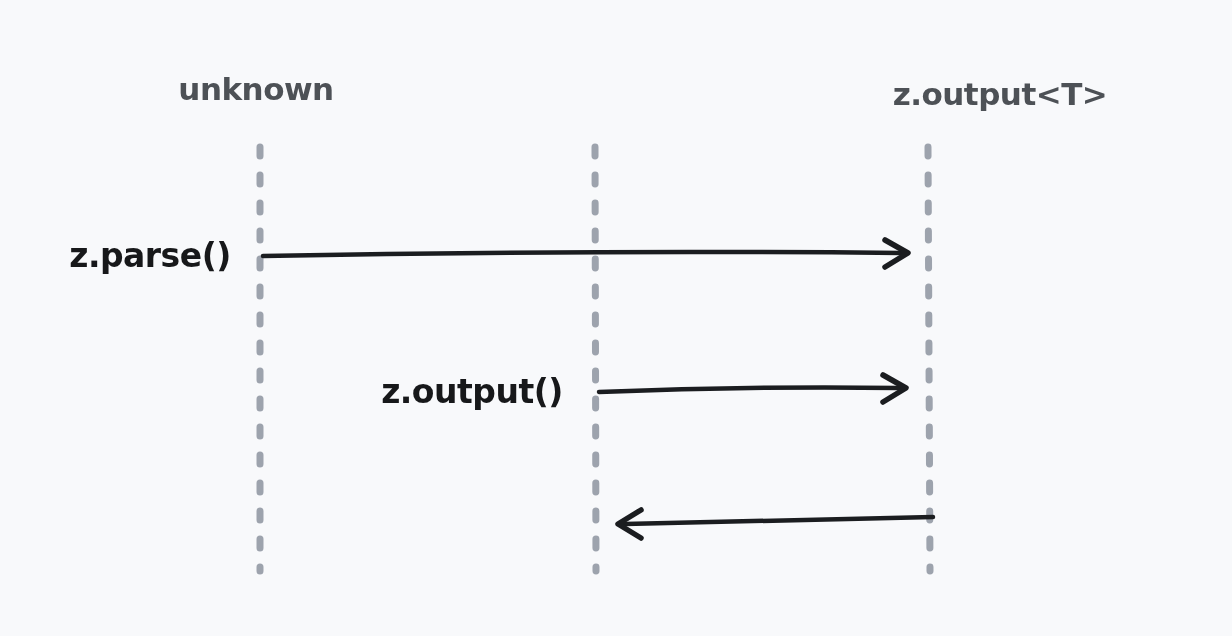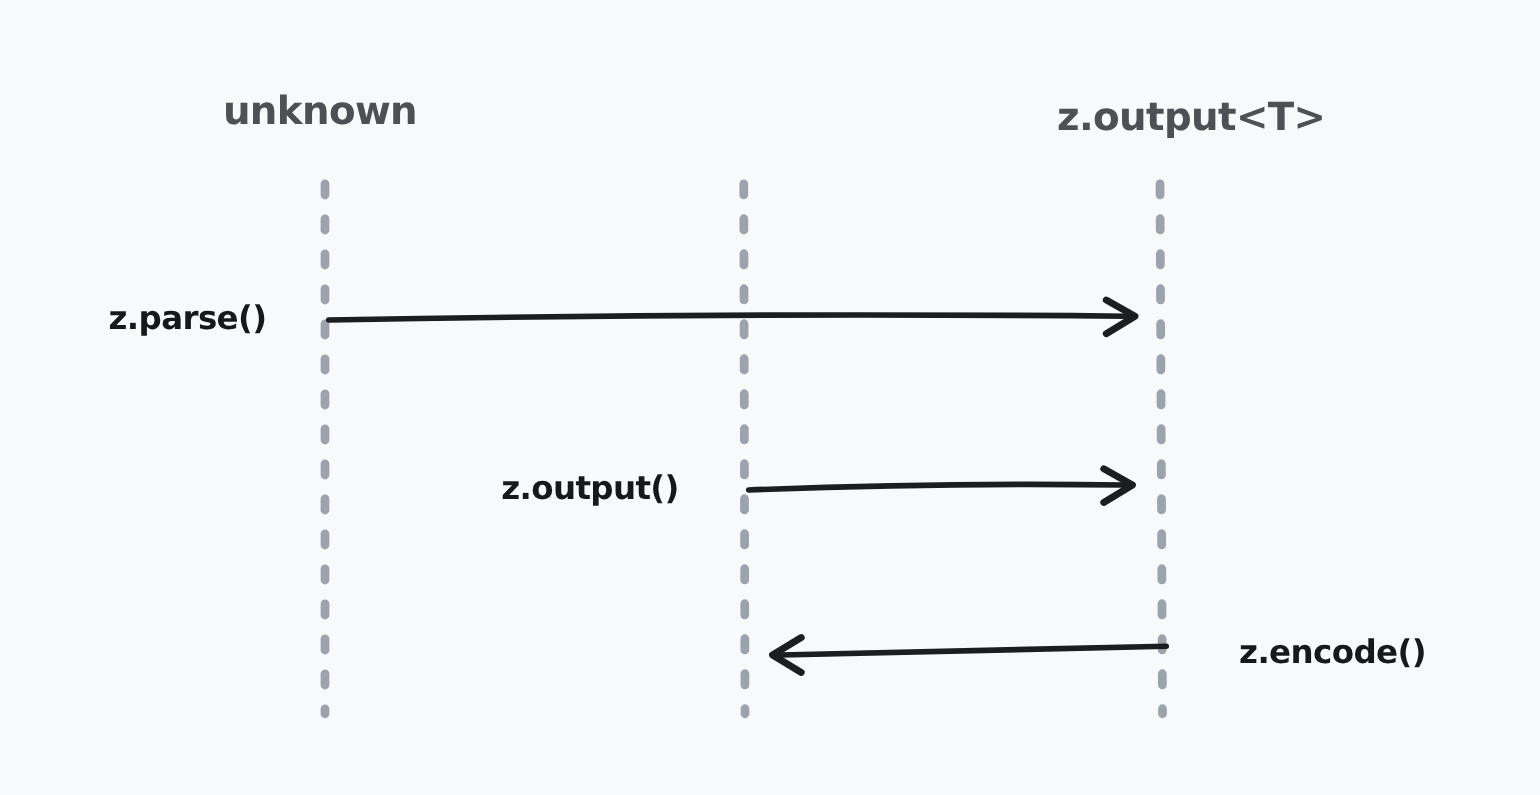--- a/index.html
+++ b/index.html
@@ -44,24 +44,24 @@
     fill: none;
   }
   .label {
     position: absolute;
     transform: translate(-50%, -50%);
     white-space: nowrap;
     font-weight: bold;
     letter-spacing: -0.5px;
   }
   .heading { color: var(--heading); font-size: 31px; }
-  .msg { color: var(--label); font-size: 26px; }
+  .msg { color: var(--label); font-size: 33px; }
   .lbl-unknown { left: 256px; top: 89px; }
   .lbl-input   { left: 601px; top: 99px; }
-  .lbl-output  { left: 953px; top: 94px; }
+  .lbl-output  { left: 1000px; top: 94px; }
   .lbl-parse   { left: 150px; top: 255px; }
   .lbl-decode  { left: 472px; top: 391px; }
   .lbl-encode  { left: 1066px; top: 522px; }
 </style>
 </head>
 <body>
 
 <div class="canvas">
 
   <svg class="layer" width="1232" height="636" viewBox="0 0 1232 636">
@@ -84,15 +84,14 @@
       <path class="shaft" d="M933 517 Q780 521 625 524"></path>
       <path class="head" d="M641 510 L618 524 L641 538"></path>
     </g>
   </svg>
 
   <div class="label heading lbl-unknown">unknown</div>
   <div class="label heading lbl-output">z.output&lt;T&gt;</div>
 
   <div class="label msg lbl-parse">z.parse()</div>
   <div class="label msg lbl-decode">z.output()</div>
-  <div class="label msg lbl-encode">z.encode()</div>
 
 </div>
 
 </body></html>

